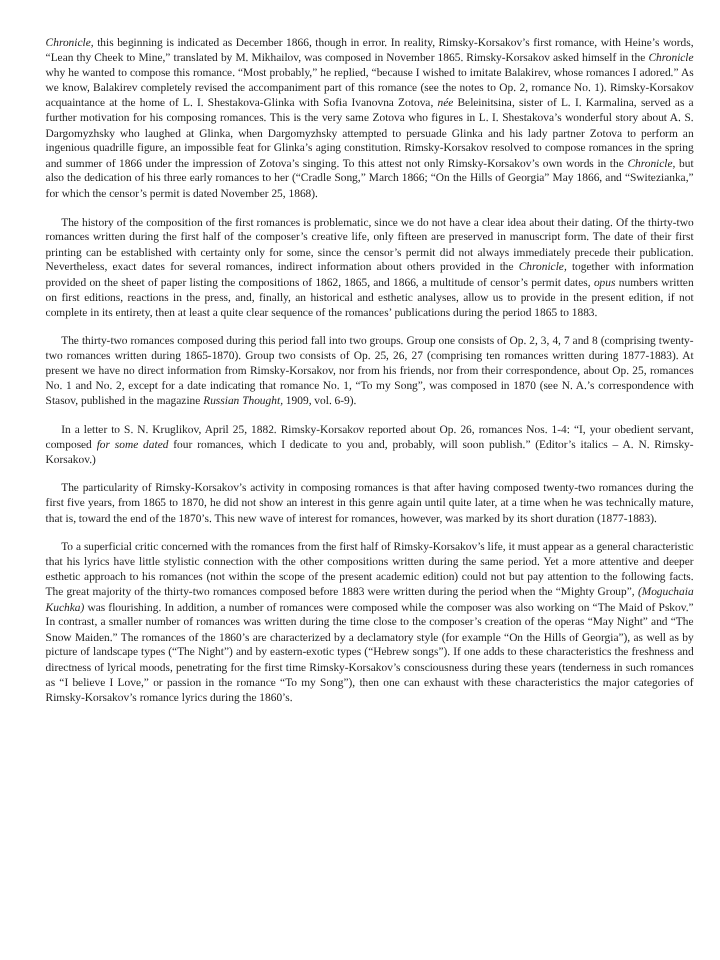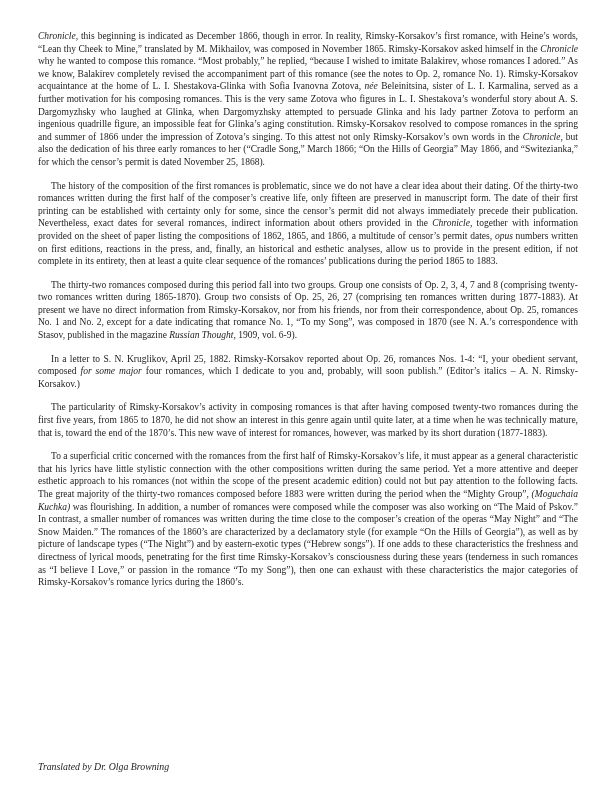--- a/index.html
+++ b/index.html
@@ -35,18 +35,17 @@
   }
 </style>
 </head>
 <body>
 
 <div class="page">
   <div class="body-text">
       <p class="para"><em>Chronicle,</em><span> this beginning is indicated as December 1866, though in error. In reality, Rimsky-Korsakov’s first romance, with Heine’s words, “Lean thy Cheek to Mine,” translated by M. Mikhailov, was composed in November 1865. Rimsky-Korsakov asked himself in the </span><em>Chronicle</em><span> why he wanted to compose this romance. “Most probably,” he replied, “because I wished to imitate Balakirev, whose romances I adored.” As we know, Balakirev completely revised the accompaniment part of this romance (see the notes to Op. 2, romance No. 1). Rimsky-Korsakov acquaintance at the home of L. I. Shestakova-Glinka with Sofia Ivanovna Zotova, </span><em>née</em><span> Beleinitsina, sister of L. I. Karmalina, served as a further motivation for his composing romances. This is the very same Zotova who figures in L. I. Shestakova’s wonderful story about A. S. Dargomyzhsky who laughed at Glinka, when Dargomyzhsky attempted to persuade Glinka and his lady partner Zotova to perform an ingenious quadrille figure, an impossible feat for Glinka’s aging constitution. Rimsky-Korsakov resolved to compose romances in the spring and summer of 1866 under the impression of Zotova’s singing. To this attest not only Rimsky-Korsakov’s own words in the </span><em>Chronicle,</em><span> but also the dedication of his three early romances to her (“Cradle Song,” March 1866; “On the Hills of Georgia” May 1866, and “Switezianka,” for which the censor’s permit is dated November 25, 1868).</span></p>
       <p class="para"><span>The history of the composition of the first romances is problematic, since we do not have a clear idea about their dating. Of the thirty-two romances written during the first half of the composer’s creative life, only fifteen are preserved in manuscript form. The date of their first printing can be established with certainty only for some, since the censor’s permit did not always immediately precede their publication. Nevertheless, exact dates for several romances, indirect information about others provided in the </span><em>Chronicle,</em><span> together with information provided on the sheet of paper listing the compositions of 1862, 1865, and 1866, a multitude of censor’s permit dates, </span><em>opus</em><span> numbers written on first editions, reactions in the press, and, finally, an historical and esthetic analyses, allow us to provide in the present edition, if not complete in its entirety, then at least a quite clear sequence of the romances’ publications during the period 1865 to 1883.</span></p>
       <p class="para"><span>The thirty-two romances composed during this period fall into two groups. Group one consists of Op. 2, 3, 4, 7 and 8 (comprising twenty-two romances written during 1865-1870). Group two consists of Op. 25, 26, 27 (comprising ten romances written during 1877-1883). At present we have no direct information from Rimsky-Korsakov, nor from his friends, nor from their correspondence, about Op. 25, romances No. 1 and No. 2, except for a date indicating that romance No. 1, “To my Song”, was composed in 1870 (see N. A.’s correspondence with Stasov, published in the magazine </span><em>Russian Thought,</em><span> 1909, vol. 6-9).</span></p>
-      <p class="para"><span>In a letter to S. N. Kruglikov, April 25, 1882. Rimsky-Korsakov reported about Op. 26, romances Nos. 1-4: “I, your obedient servant, composed </span><em>for some major</em><span> four romances, which I dedicate to you and, probably, will soon publish.” (Editor’s italics – A. N. Rimsky-Korsakov.)</span></p>
+      <p class="para"><span>In a letter to S. N. Kruglikov, April 25, 1882. Rimsky-Korsakov reported about Op. 26, romances Nos. 1-4: “I, your obedient servant, composed </span><em>for some dated</em><span> four romances, which I dedicate to you and, probably, will soon publish.” (Editor’s italics – A. N. Rimsky-Korsakov.)</span></p>
       <p class="para"><span>The particularity of Rimsky-Korsakov’s activity in composing romances is that after having composed twenty-two romances during the first five years, from 1865 to 1870, he did not show an interest in this genre again until quite later, at a time when he was technically mature, that is, toward the end of the 1870’s. This new wave of interest for romances, however, was marked by its short duration (1877-1883).</span></p>
       <p class="para"><span>To a superficial critic concerned with the romances from the first half of Rimsky-Korsakov’s life, it must appear as a general characteristic that his lyrics have little stylistic connection with the other compositions written during the same period. Yet a more attentive and deeper esthetic approach to his romances (not within the scope of the present academic edition) could not but pay attention to the following facts. The great majority of the thirty-two romances composed before 1883 were written during the period when the “Mighty Group”, </span><em>(Moguchaia Kuchka)</em><span> was flourishing. In addition, a number of romances were composed while the composer was also working on “The Maid of Pskov.” In contrast, a smaller number of romances was written during the time close to the composer’s creation of the operas “May Night” and “The Snow Maiden.” The romances of the 1860’s are characterized by a declamatory style (for example “On the Hills of Georgia”), as well as by picture of landscape types (“The Night”) and by eastern-exotic types (“Hebrew songs”). If one adds to these characteristics the freshness and directness of lyrical moods, penetrating for the first time Rimsky-Korsakov’s consciousness during these years (tenderness in such romances as “I believe I Love,” or passion in the romance “To my Song”), then one can exhaust with these characteristics the major categories of Rimsky-Korsakov’s romance lyrics during the 1860’s.</span></p>
     </div>
-  <div class="footer">Translated by Dr. Olga Browning</div>
 </div>
 
 </body></html>

